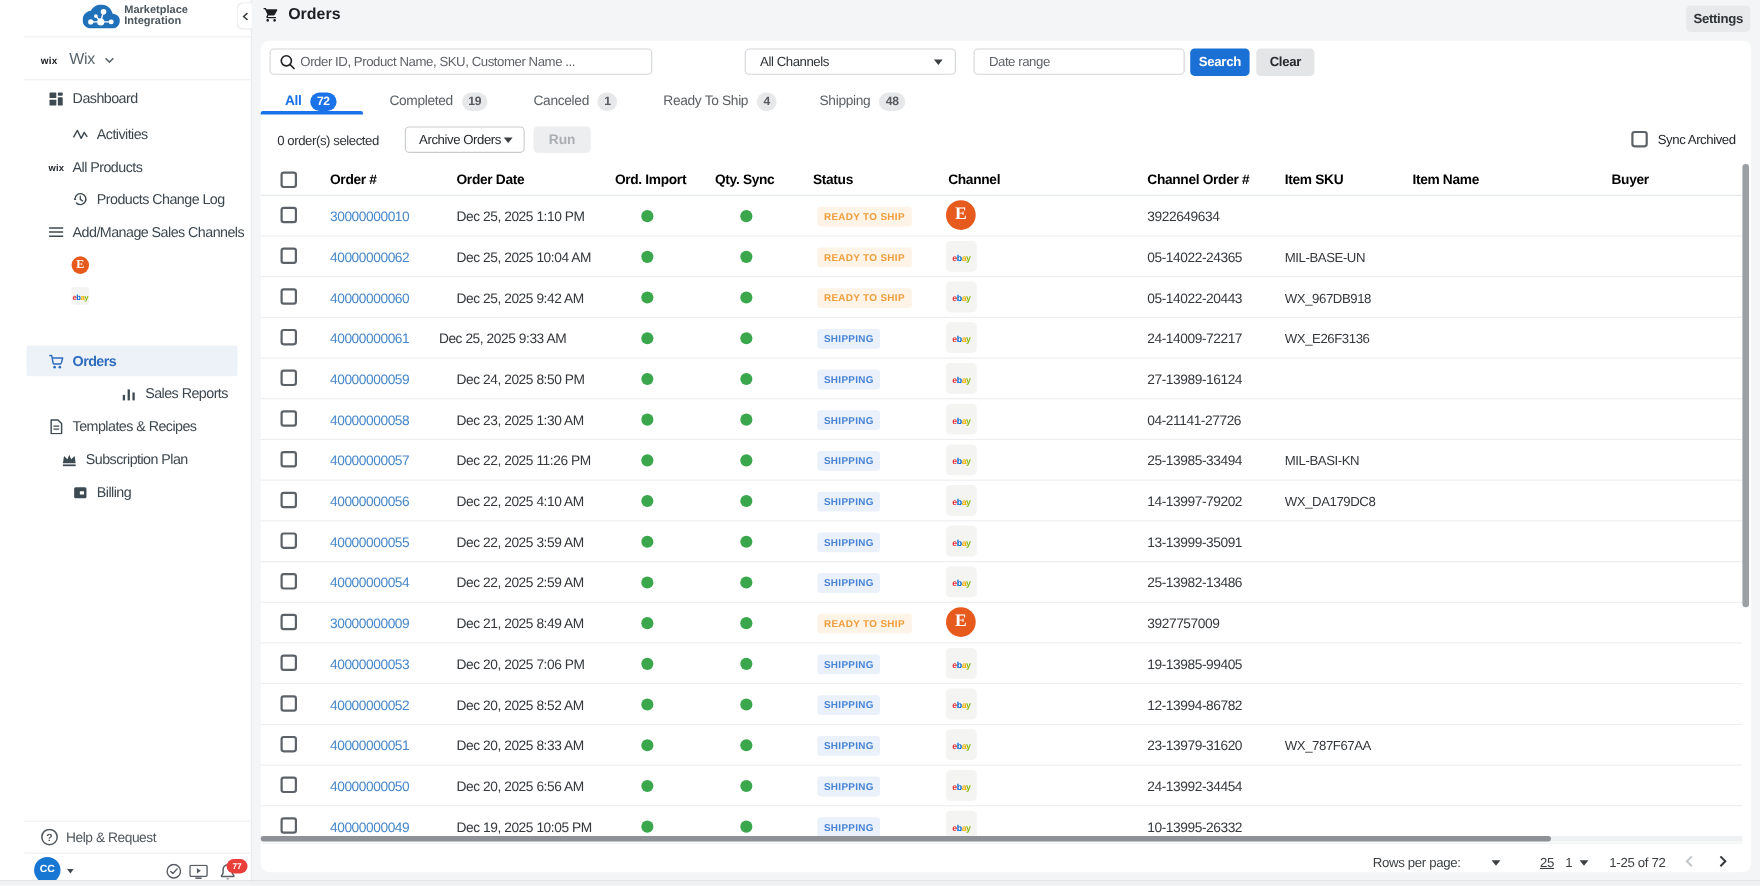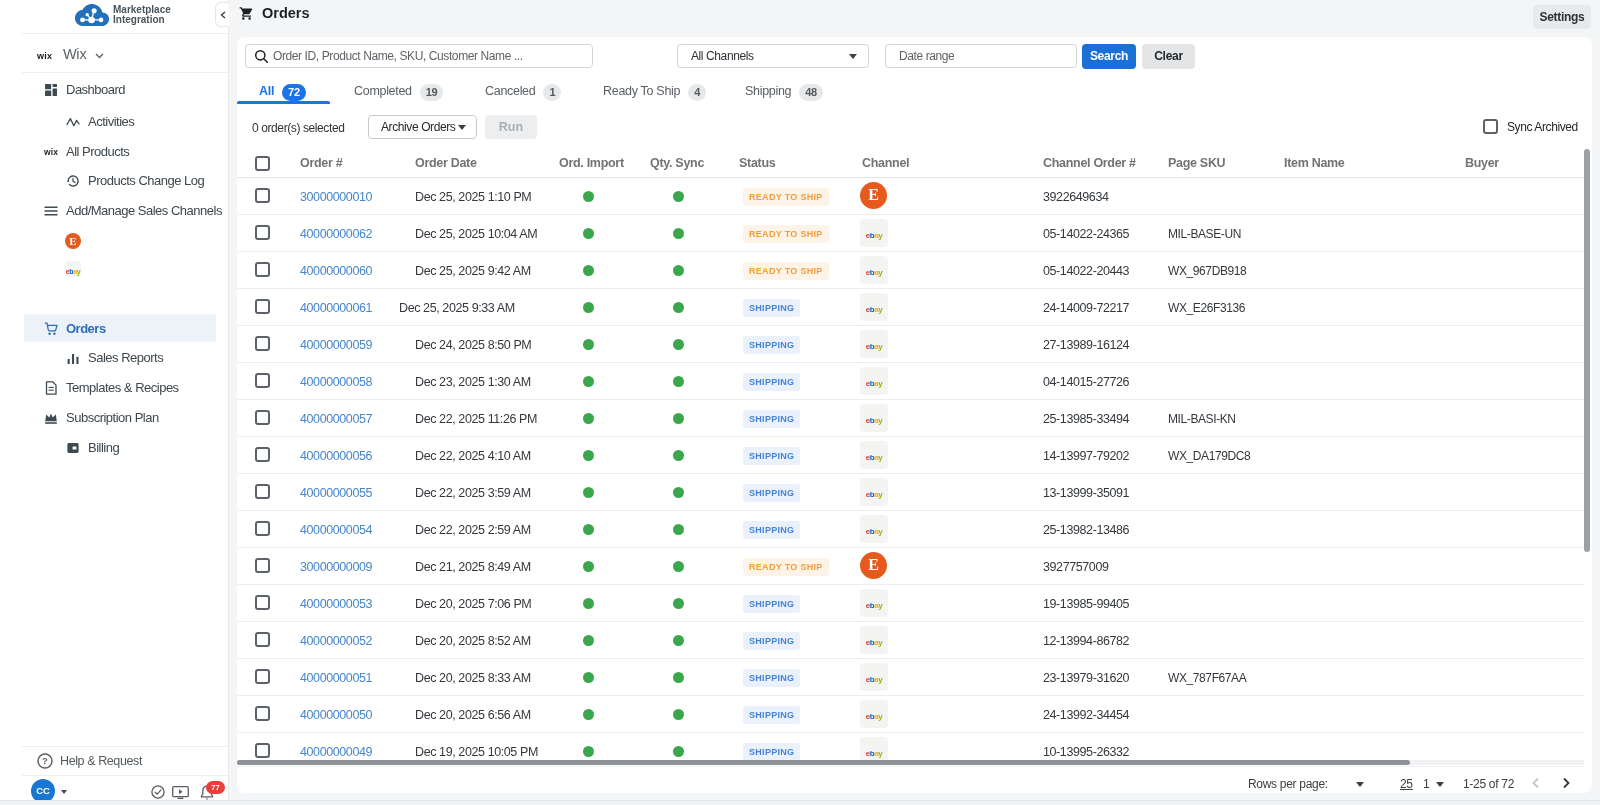--- a/index.html
+++ b/index.html
@@ -72,21 +72,21 @@
 #selected { position:absolute; left:252px; top:121px; font-size:12px; letter-spacing:-0.4px; color:#2f3338; }
 #archive { position:absolute; left:368px; top:115px; width:109px; height:24px; border:1px solid #c8cbce;
   border-radius:4px; font-size:12px; letter-spacing:-0.4px; font-weight:500; color:#26292d; }
 #archive span { position:absolute; left:12px; top:4px; }
 #run { position:absolute; left:485px; top:115px; width:52px; height:24px; background:#edeeef;
   border-radius:4px; font-size:12.5px; font-weight:bold; color:#aaaeb3; text-align:center; line-height:24px; }
 #showarch { position:absolute; left:1483px; top:119px; font-size:12px; letter-spacing:-0.4px; color:#23272b; }
 .cb { display:inline-block; width:15px; height:15px; border:2px solid #5c6267; border-radius:3px;
   background:#fff; }
 
-.th { position:absolute; top:156px; font-size:12.5px; letter-spacing:-0.3px; font-weight:bold; color:#737373; }
+.th { position:absolute; top:156px; font-size:12.5px; letter-spacing:-0.3px; font-weight:bold; color:#000000; }
 #hdrline { position:absolute; left:237px; top:177px; width:1347px; height:0; border-top:1px solid #e3e6e8; }
 .trow { position:absolute; left:237px; width:1347px; height:37px; }
 .trow > * { position:absolute; }
 .rcb { left:18px; top:10px; }
 .lnk { top:12px; font-size:12.5px; letter-spacing:-0.4px; color:#4687ca; text-decoration:none; }
 .cell { top:12px; font-size:12.5px; letter-spacing:-0.4px; color:#34383c; }
 .sku { font-size:12px; }
 .dot { top:13px; width:11px; height:11px; border-radius:50%; background:#3aa74c; }
 .pill { left:506px; top:10px; height:18px; border-radius:3px; font-size:9px; font-weight:bold;
   letter-spacing:0.3px; line-height:18px; padding:0 6px; }
@@ -187,41 +187,41 @@
 
   <div class="menu-it" style="top:313.5px;">
     <svg class="mi-ic" viewBox="0 0 14 14">
       <path d="M0.8 1.2 H3 L4.3 8 c0.1 0.5 0.5 0.9 1 0.9 h5.4 c0.5 0 0.9 -0.3 1 -0.8 L13 3.4 H3.4" stroke="#2e6cbe" stroke-width="1.3" fill="none" stroke-linejoin="round"></path>
       <circle cx="5.6" cy="11.8" r="1.2" fill="#2e6cbe"></circle>
       <circle cx="10.4" cy="11.8" r="1.2" fill="#2e6cbe"></circle>
     </svg>
     <span class="mi-tx" style="color:#2e6cbe; font-weight:bold;">Orders</span>
   </div>
 
-  <div class="menu-it" style="top:343px;">
+  <div class="menu-it" style="top:343px;margin-left:44px;">
     <svg class="mi-ic2" viewBox="0 0 14 14">
         <g fill="#3e4a52">
       <rect x="1.6" y="8" width="2.1" height="5"></rect>
           <rect x="6" y="3" width="2.1" height="10"></rect>
           <rect x="10.4" y="5.8" width="2.1" height="7.2"></rect>
         </g>
       </svg>
     <span class="mi-tx mi-tx2">Sales Reports</span>
   </div>
 
   <div class="menu-it" style="top:373px;">
     <svg class="mi-ic" viewBox="0 0 14 14">
       <path d="M2.5 0.8 h6.2 L12 4.1 V13.2 H2.5 Z" stroke="#3e4a52" stroke-width="1.3" fill="none" stroke-linejoin="round"></path>
       <line x1="4.6" y1="6.4" x2="9.8" y2="6.4" stroke="#3e4a52" stroke-width="1.1"></line>
       <line x1="4.6" y1="9.2" x2="9.8" y2="9.2" stroke="#3e4a52" stroke-width="1.1"></line>
     </svg>
     <span class="mi-tx">Templates &amp; Recipes</span>
   </div>
 
-  <div class="menu-it" style="top:402.5px;">
+  <div class="menu-it" style="top:402.5px;margin-left:12px;">
     <svg class="mi-ic" viewBox="0 0 14 14">
       <path d="M1.2 10.2 L2.2 3.6 L5.3 6.5 L7 2.4 L8.7 6.5 L11.8 3.6 L12.8 10.2 Z" fill="#3e4a52"></path>
       <rect x="1.2" y="11.2" width="11.6" height="1.6" fill="#3e4a52"></rect>
     </svg>
     <span class="mi-tx">Subscription Plan</span>
   </div>
 
   <div class="menu-it" style="top:432.5px;">
     <svg class="mi-ic2" viewBox="0 0 14 14">
       <rect x="1.4" y="2" width="11.2" height="10" rx="1.4" fill="#3e4a52"></rect>
@@ -306,21 +306,21 @@
 <div id="showarch"><span class="cb" style="vertical-align:-3px;"></span><span style="margin-left:9px;">Sync Archived</span></div>
 
 <span class="cb" style="position:absolute;left:255px;top:156px;"></span>
 <span class="th" style="left:300px;">Order #</span>
 <span class="th" style="left:415px;">Order Date</span>
 <span class="th" style="left:559px;">Ord. Import</span>
 <span class="th" style="left:650px;">Qty. Sync</span>
 <span class="th" style="left:739px;">Status</span>
 <span class="th" style="left:862px;">Channel</span>
 <span class="th" style="left:1043px;">Channel Order #</span>
-<span class="th" style="left:1168px;">Page SKU</span>
+<span class="th" style="left:1168px;">Item SKU</span>
 <span class="th" style="left:1284px;">Item Name</span>
 <span class="th" style="left:1465px;">Buyer</span>
 <div id="hdrline"></div>
 
 <div class="trow" style="top:177.5px">
 <span class="cb rcb"></span>
 <a class="lnk" style="left:63px">30000000010</a>
 <span class="cell" style="left:178px">Dec 25, 2025 1:10 PM</span>
 <span class="dot" style="left:345.5px"></span>
 <span class="dot" style="left:436px"></span>
@@ -379,21 +379,21 @@
 <div class="rsep"></div>
 </div>
 <div class="trow" style="top:362.5px">
 <span class="cb rcb"></span>
 <a class="lnk" style="left:63px">40000000058</a>
 <span class="cell" style="left:178px">Dec 23, 2025 1:30 AM</span>
 <span class="dot" style="left:345.5px"></span>
 <span class="dot" style="left:436px"></span>
 <span class="pill ps">SHIPPING</span>
 <span class="chan"><span class="ebb"><span class="ebx"><i style="color:#e53238">e</i><i style="color:#0064d2">b</i><i style="color:#f5af02">a</i><i style="color:#86b817">y</i></span></span></span>
-<span class="cell" style="left:806px">04-14015-27726</span>
+<span class="cell" style="left:806px">04-21141-27726</span>
 <span class="cell sku" style="left:931px"></span>
 <div class="rsep"></div>
 </div>
 <div class="trow" style="top:399.5px">
 <span class="cb rcb"></span>
 <a class="lnk" style="left:63px">40000000057</a>
 <span class="cell" style="left:178px">Dec 22, 2025 11:26 PM</span>
 <span class="dot" style="left:345.5px"></span>
 <span class="dot" style="left:436px"></span>
 <span class="pill ps">SHIPPING</span>

